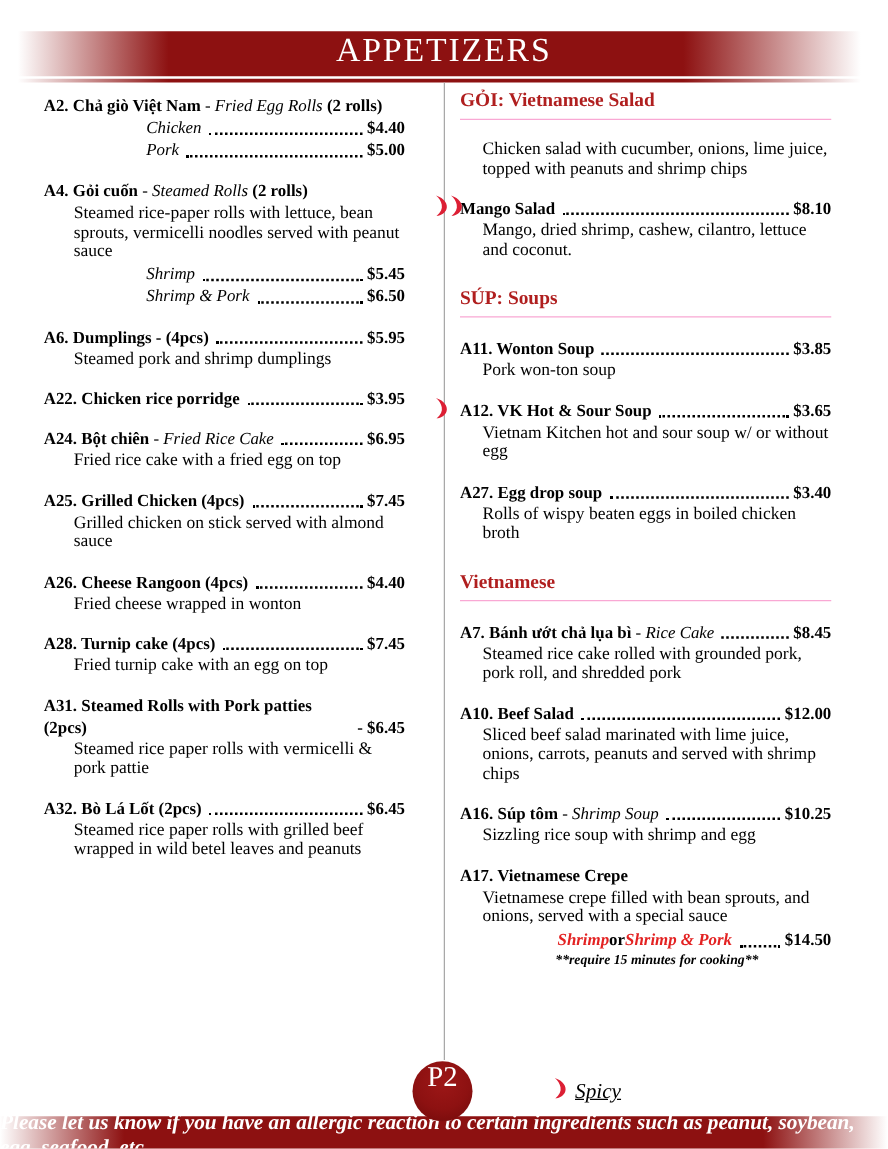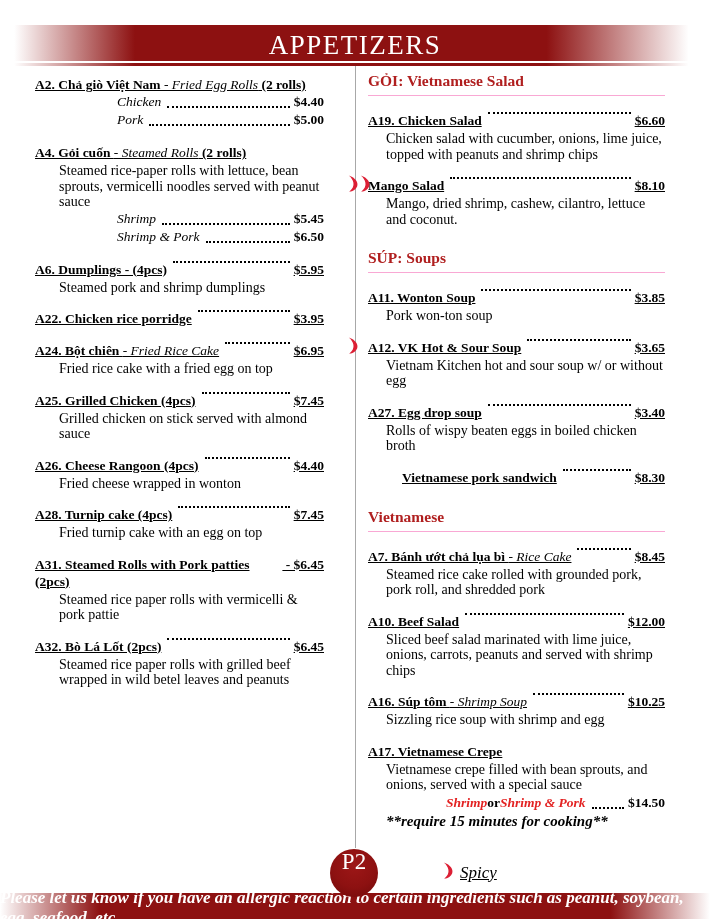--- a/index.html
+++ b/index.html
@@ -4,21 +4,21 @@
 <style>
   html,body { margin:0; padding:0; background:#fff; }
   .page {
     position:relative; width:710px; height:919px; background:#fff; overflow:hidden;
     font-family:"Liberation Serif", serif; color:#000;
   }
   
   .banner {
     position:absolute; top:25px; left:0; width:710px; height:36px;
     background:linear-gradient(90deg, rgba(141,17,17,0) 2%, #8d1111 19%, #8d1111 77%, rgba(141,17,17,0) 97%);
-    display:flex; align-items:flex-end; justify-content:center;
+    display:flex; align-items:flex-start; justify-content:center;
   }
   .banner-title { color:#fff; font-size:27px; letter-spacing:1.5px; font-weight:500; }
   .banner-sub {
     position:absolute; top:63px; left:0; width:710px; height:3px;
     background:linear-gradient(90deg, rgba(141,17,17,0) 2%, #8d1111 19%, #8d1111 77%, rgba(141,17,17,0) 97%);
   }
   
   .cols { position:absolute; left:35px; top:72px; width:630px; display:flex; align-items:flex-start; }
   .col { flex:none; }
   .col-0 { width:289px; }
@@ -27,37 +27,37 @@
   
   .shead {
     color:#b01f1f; font-weight:bold; font-size:15.5px;
     border-bottom:1px solid #f9a8d4; padding-bottom:5px; margin:0 0 16px 0;
   }
   .section + .section { margin-top:22px; }
   [data-name="section-shareable"] { margin-top:76px; }
   .col-0 .section { margin-top:4px; }
   
   .item { margin-bottom:15px; }
-  .trow { display:flex; align-items:flex-start; font-size:13.5px; line-height:17px; position:relative;text-decoration:underline; }
+  .trow { display:flex; align-items:flex-end; font-size:13.5px; line-height:17px; position:relative; }
   .tname { font-weight:bold; }
   .tname .sub { font-weight:normal; font-style:italic; }
   .leader { flex:1 1 auto; min-width:10px; border-bottom:2px dotted #000; margin:0 4px 3px 6px; }
   .price { font-weight:bold; white-space:nowrap; }
   .dashprice { font-weight:bold; white-space:pre; }
   .desc { font-size:14px; line-height:15.5px; margin:2px 0 0 24px; }
   .col-1 .desc { margin-left:18px; }
   .vrow { display:flex; align-items:flex-end; font-size:13.5px; line-height:18px; margin-left:82px; }
   .vname { font-style:italic; }
   .item.indent .trow { margin-left:34px; }
   .spicy { position:absolute; left:-20px; bottom:2px; display:flex; gap:1px; }
   .spicy svg { display:block; }
   .opt { margin-left:78px; margin-top:1px; }
   .red-it { color:#e32222; font-style:italic; font-weight:bold; }
   .bold { font-weight:bold; }
-  .note { font-size:15px; font-style:italic; font-weight:bold; margin-left:18px; margin-top:1px; }
+  .note { font-size:11px; font-style:italic; font-weight:bold; margin-left:18px; margin-top:1px;text-align:center; }
   
   .badge {
     position:absolute; left:330px; top:849px; width:48px; height:48px; border-radius:50%;
     background:radial-gradient(circle at 50% 35%, #9d1717 0%, #8d1111 55%, #6f0a0a 100%);
     color:#fff; display:flex; align-items:flex-start; justify-content:center;
     font-size:23px; z-index:2;
   }
   .legend { position:absolute; left:443px; top:862px; display:flex; align-items:center; gap:6px; }
   .legend-label { font-size:17px; font-style:italic;text-decoration:underline; }
   .footer {
@@ -173,25 +173,20 @@
               <span class="price" data-name="item-price">$6.45</span>
             </div>
             <div class="desc" data-name="item-description">Steamed rice paper rolls with grilled beef wrapped in wild betel leaves and peanuts</div>
           </div>
         </section>
       </div>
       <div class="col col-1" data-name="column-right">
         <section class="section" data-name="section-goi-vietnamese-salad">
           <div class="shead" data-name="section-heading">GỎI: Vietnamese Salad</div>
           <div class="item" data-name="menu-item-a19">
-            <div class="trow" data-name="item-title-row">
-              <span class="tname" data-name="item-name">A19. Chicken Salad</span>
-              <span class="leader" data-name="dotted-leader"></span>
-              <span class="price" data-name="item-price">$6.60</span>
-            </div>
             <div class="desc" data-name="item-description">Chicken salad with cucumber, onions, lime juice, topped with peanuts and shrimp chips</div>
           </div>
           <div class="item" data-name="menu-item-mango-salad">
             <div class="trow" data-name="item-title-row">
               <span class="spicy" data-name="spicy-level-icons">
                 <svg width="11" height="17" viewBox="0 0 11 17" data-name="spicy-chili-icon">
                   <path d="M0.8 0.4 C7.6 2.6 10.4 7.4 9.2 11.2 C8.2 14.3 5.2 16.2 1.2 16.8 C4.6 14 6 11 5.4 7.8 C4.9 5 3.3 2.4 0.8 0.4 Z" fill="#dc1f34"></path>
                 </svg>
                 <svg width="11" height="17" viewBox="0 0 11 17" data-name="spicy-chili-icon">
                   <path d="M0.8 0.4 C7.6 2.6 10.4 7.4 9.2 11.2 C8.2 14.3 5.2 16.2 1.2 16.8 C4.6 14 6 11 5.4 7.8 C4.9 5 3.3 2.4 0.8 0.4 Z" fill="#dc1f34"></path>
@@ -228,27 +223,20 @@
             <div class="desc" data-name="item-description">Vietnam Kitchen hot and sour soup w/ or without egg</div>
           </div>
           <div class="item" data-name="menu-item-a27">
             <div class="trow" data-name="item-title-row">
               <span class="tname" data-name="item-name">A27. Egg drop soup</span>
               <span class="leader" data-name="dotted-leader"></span>
               <span class="price" data-name="item-price">$3.40</span>
             </div>
             <div class="desc" data-name="item-description">Rolls of wispy beaten eggs in boiled chicken broth</div>
           </div>
-          <div class="item indent" data-name="menu-item-vietnamese-pork-sandwich">
-            <div class="trow" data-name="item-title-row">
-              <span class="tname" data-name="item-name">Vietnamese pork sandwich</span>
-              <span class="leader" data-name="dotted-leader"></span>
-              <span class="price" data-name="item-price">$8.30</span>
-            </div>
-          </div>
         </section>
         <section class="section" data-name="section-shareable">
           <div class="shead" data-name="section-heading">Vietnamese</div>
           <div class="item" data-name="menu-item-a7">
             <div class="trow" data-name="item-title-row">
               <span class="tname" data-name="item-name">A7. Bánh ướt chả lụa bì <i class="sub">- Rice Cake</i></span>
               <span class="leader" data-name="dotted-leader"></span>
               <span class="price" data-name="item-price">$8.45</span>
             </div>
             <div class="desc" data-name="item-description">Steamed rice cake rolled with grounded pork, pork roll, and shredded pork</div>

